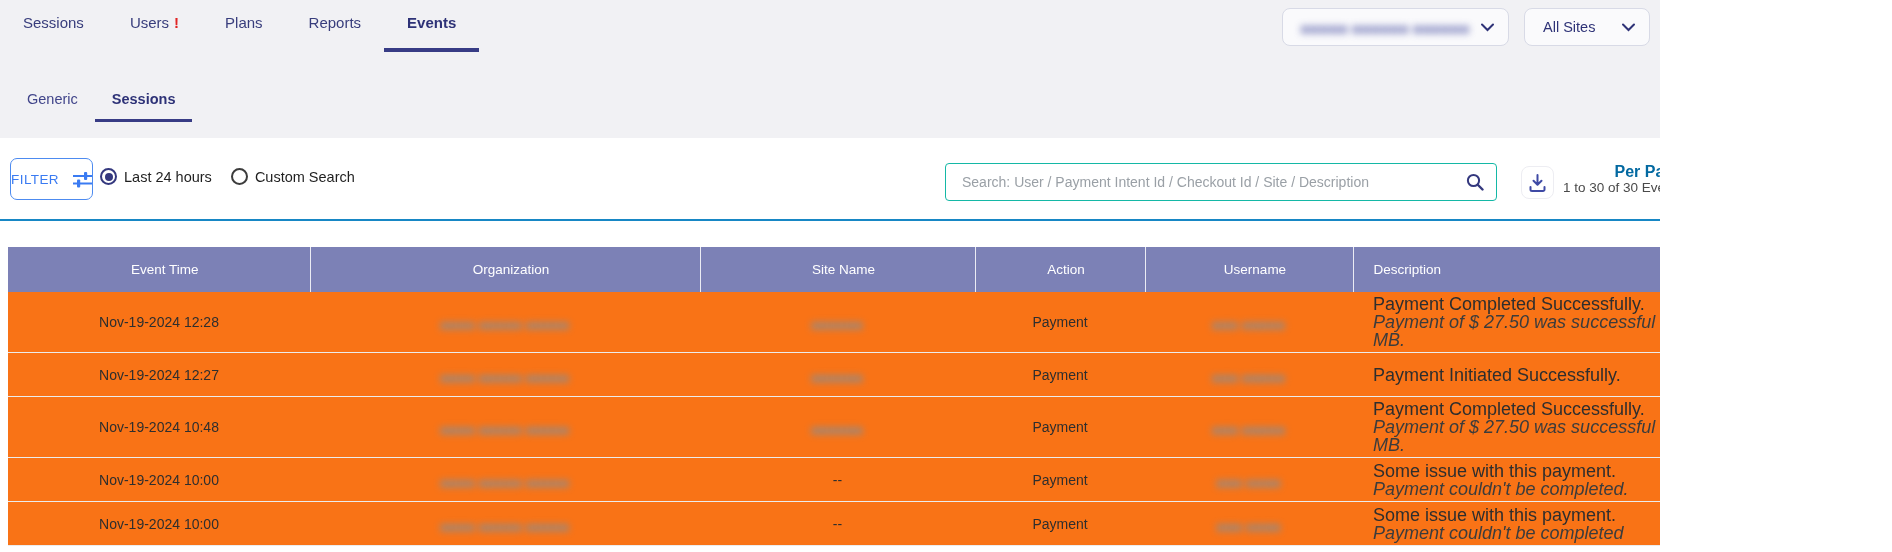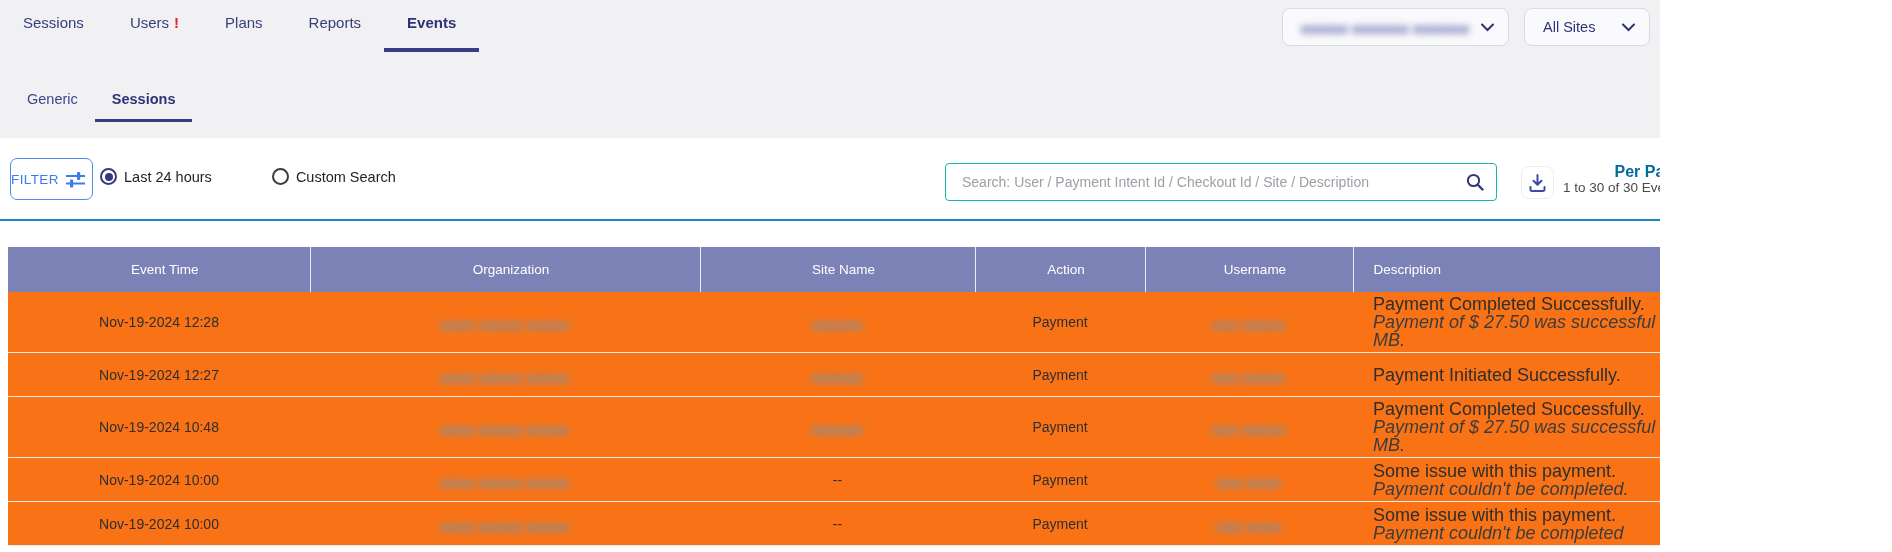--- a/index.html
+++ b/index.html
@@ -28,22 +28,22 @@
   .subtab-row { display:flex; margin-top:28px; padding-left:10px; }
   .sub-tab { padding:0 17px; line-height:39px; height:42px; font-size:14.5px; color:#41458a;
              border-bottom:3px solid transparent; cursor:pointer; }
   .sub-tab.active { font-weight:bold; color:#2e3277; border-bottom-color:#383c85; }
 
   
   .filter-section { position:relative; height:83px; background:#ffffff; border-bottom:2px solid #1787c5; }
   .filter-btn { position:absolute; left:10px; top:20px; height:42px; width:83px;
                 border:1.5px solid #4d8bf0; border-radius:7px; background:#fff; color:#3a7bf2;
                 font-size:13.5px; letter-spacing:.4px; display:flex; align-items:center;
-                justify-content:flex-start; gap:7px; cursor:pointer; font-family:inherit; }
-  .radio-group { position:absolute; left:100px; top:30px; display:flex; align-items:center;gap:41px; }
+                justify-content:flex-end; gap:14px; cursor:pointer; font-family:inherit; }
+  .radio-group { position:absolute; left:100px; top:30px; display:flex; align-items:center; }
   .radio-opt { display:flex; align-items:center; margin-right:19px; cursor:pointer; }
   .radio { width:17px; height:17px; border-radius:50%; border:2px solid #34387e; position:relative; flex:0 0 auto; }
   .radio.sel::after { content:''; position:absolute; inset:2.5px; border-radius:50%; background:#34387e; }
   .radio.unsel { border-color:#3c3c3c; }
   .radio-label { margin-left:7px; font-size:14.5px; color:#1f1f1f; }
 
   .search-wrap { position:absolute; left:945px; top:25px; width:552px; height:38px; }
   .search-input { width:100%; height:100%; border:1px solid #14b8a6; border-radius:4px;
                   padding:0 44px 0 16px; font-size:14px; color:#333; font-family:inherit; background:#fff; }
   .search-input::placeholder { color:#9aa0a6; }

